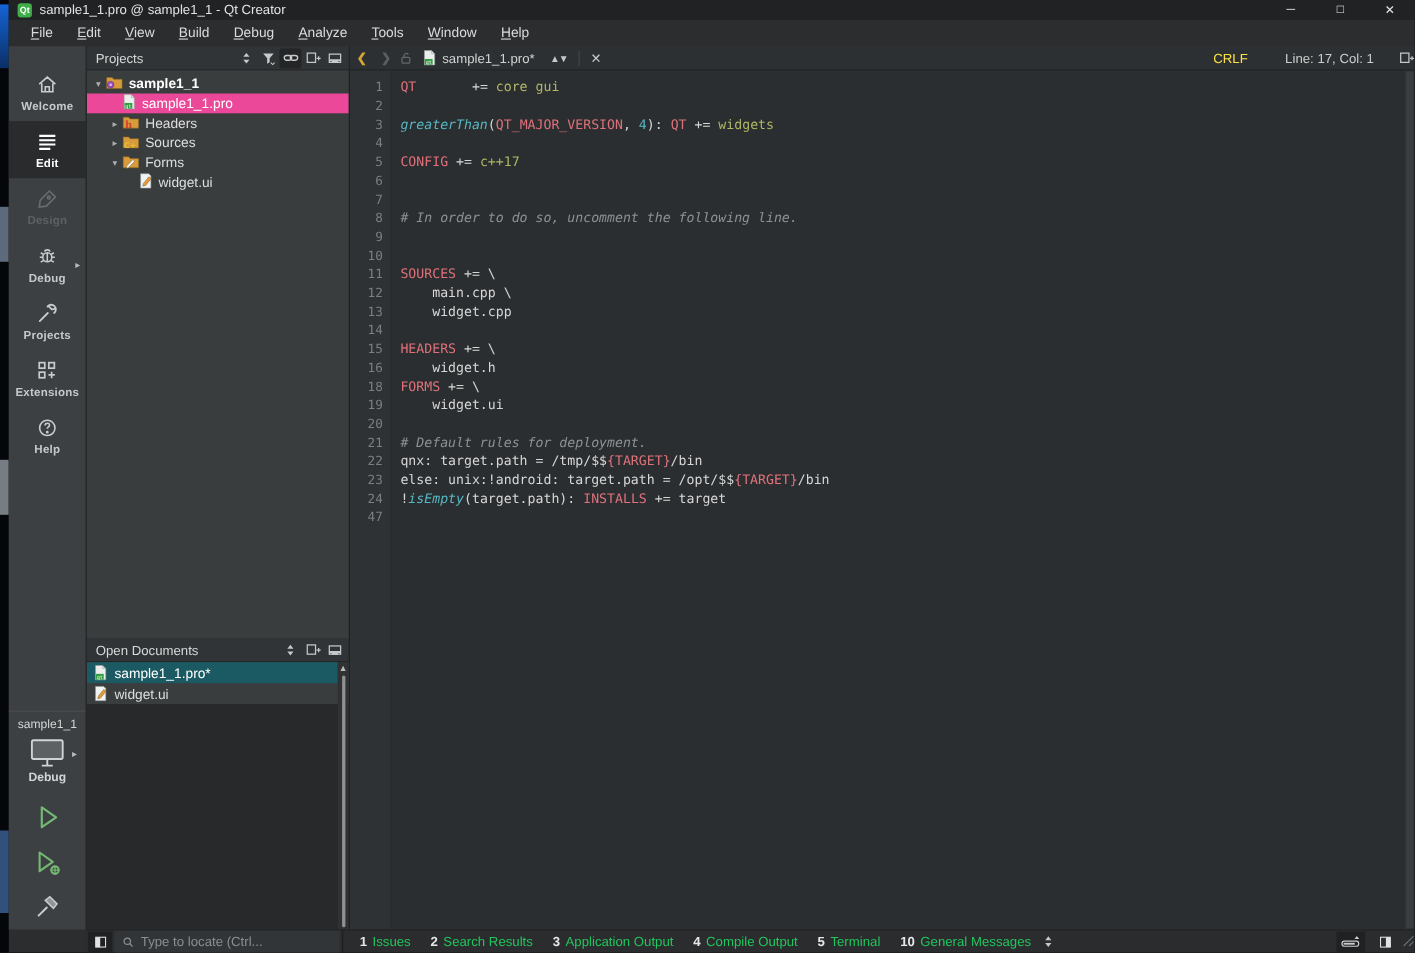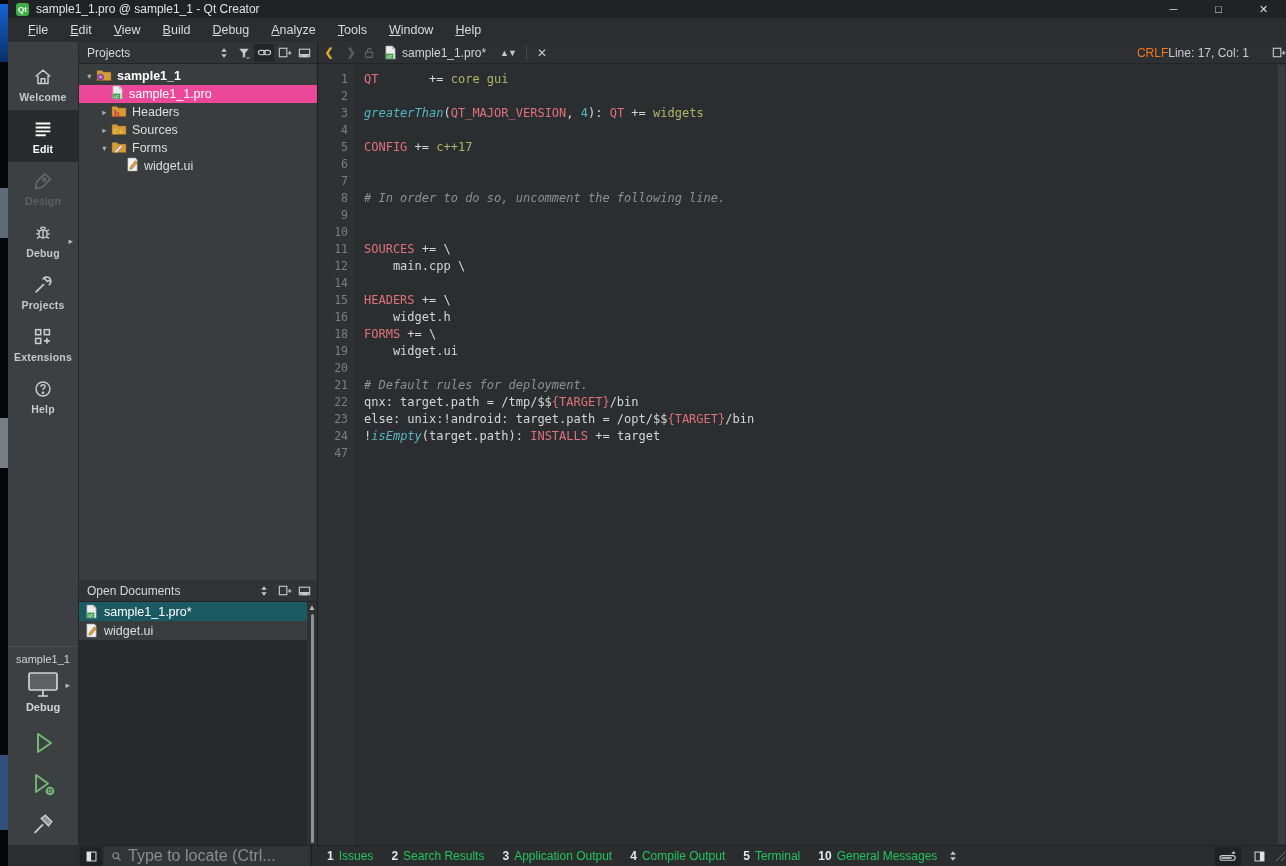--- a/index.html
+++ b/index.html
@@ -74,21 +74,21 @@
   .editor{flex:1;display:flex;flex-direction:column;min-width:0;background:#2b2e30}
   .ed-toolbar{height:22px;background:#2d3032;border-bottom:1px solid #222426;display:flex;align-items:center;flex:0 0 auto;font-size:12px;color:#d0d2d3}
   .nav{width:22px;text-align:center;font-size:11px;font-weight:bold}
   .nav.back{color:#d8a534}
   .nav.fwd{color:#5b5e60}
   .tabtitle{margin:0 8px 0 5px}
   .combo{color:#c6c9ca;font-size:9px;letter-spacing:-1px;margin:0 6px}
   .tsep{width:1px;height:14px;background:#45484a;margin:0 4px}
   .closex{color:#c6c9ca;font-size:12px;padding:0 6px}
   .ed-right{margin-left:auto;display:flex;align-items:center;gap:0}
-  .crlf{color:#f97316}
+  .crlf{margin-right:34px;color:#fde047}
   .cursorpos{margin-right:22px;color:#cbcdce}
   .code{flex:1;position:relative;font-family:"DejaVu Sans Mono",monospace;font-size:12px;overflow:hidden}
   .gutter-bg{position:absolute;left:0;top:0;bottom:0;width:38px;background:#2f3234;border-right:1px solid #26282a}
   .lines{position:relative;padding-top:6px}
   .cline{display:flex;height:17px;align-items:center;white-space:pre}
   .ln{width:30px;flex:0 0 auto;text-align:right;color:#7b7f81;font-size:11.5px}
   .ln.cur{color:var(--curline);font-weight:bold}
   .lc{padding-left:16px}
   .tk-variable{color:var(--tk-variable)}
   .tk-function{color:var(--tk-function);font-style:italic}
@@ -96,21 +96,21 @@
   .tk-number{color:var(--tk-number)}
   .tk-plain{color:var(--tk-plain)}
   .tk-comment{color:var(--tk-comment);font-style:italic}
   .ed-scroll{position:absolute;right:0;top:0;bottom:0;width:9px;background:#2e3133}
   .ed-thumb{position:absolute;left:1px;right:1px;top:1px;bottom:1px;background:#393d3f}
 
   
   .statusbar{height:21px;background:#2b2c2d;border-top:1px solid #222324;display:flex;align-items:center;flex:0 0 auto;position:relative}
   .sb-toggle{width:22px;height:19px;background:#1f2122;margin-left:2px;display:flex;align-items:center;justify-content:center}
   .locator{width:205px;height:21px;background:#323537;display:flex;align-items:center;gap:5px;padding:0 6px;margin-left:2px}
-  .locator input{flex:1;background:transparent;border:0;outline:none;color:#8a8e90;font-size:16px;font-family:"Liberation Sans",sans-serif;min-width:0}
+  .locator input{flex:1;background:transparent;border:0;outline:none;color:#8a8e90;font-size:12px;font-family:"Liberation Sans",sans-serif;min-width:0}
   .locator input::placeholder{color:#8a8e90}
   .sb-sep{width:1px;height:21px;background:#1e1f20;margin:0 6px 0 2px}
   .opane{display:flex;align-items:center;gap:5px;padding:0 9px;font-size:12px}
   .onum{color:#e6e7e8;font-weight:bold}
   .olabel{color:#22c55e}
   .sb-right{margin-left:auto;display:flex;align-items:center;gap:12px;margin-right:20px}
   .pbtn{width:26px;height:19px;background:#1f2122;display:flex;align-items:center;justify-content:center}
   .grip{position:absolute;right:0;bottom:0}
 </style>
 </head>
@@ -466,20 +466,21 @@
             <div class="cline"><span class="ln">3</span><span class="lc"><span class="tk-function">greaterThan</span><span class="tk-plain">(</span><span class="tk-variable">QT_MAJOR_VERSION</span><span class="tk-plain">, </span><span class="tk-number">4</span><span class="tk-plain">): </span><span class="tk-variable">QT</span><span class="tk-plain"> += </span><span class="tk-value">widgets</span></span></div>
             <div class="cline"><span class="ln">4</span><span class="lc"></span></div>
             <div class="cline"><span class="ln">5</span><span class="lc"><span class="tk-variable">CONFIG</span><span class="tk-plain"> += </span><span class="tk-value">c++17</span></span></div>
             <div class="cline"><span class="ln">6</span><span class="lc"></span></div>
             <div class="cline"><span class="ln">7</span></div>
             <div class="cline"><span class="ln">8</span><span class="lc"><span class="tk-comment"># In order to do so, uncomment the following line.</span></span></div>
             <div class="cline"><span class="ln">9</span></div>
             <div class="cline"><span class="ln">10</span><span class="lc"></span></div>
             <div class="cline"><span class="ln">11</span><span class="lc"><span class="tk-variable">SOURCES</span><span class="tk-plain"> += \</span></span></div>
             <div class="cline"><span class="ln">12</span><span class="lc"><span class="tk-plain">    main.cpp \</span></span></div>
+            <div class="cline"><span class="ln">13</span><span class="lc"><span class="tk-plain">    widget.cpp</span></span></div>
             <div class="cline"><span class="ln">14</span><span class="lc"></span></div>
             <div class="cline"><span class="ln">15</span><span class="lc"><span class="tk-variable">HEADERS</span><span class="tk-plain"> += \</span></span></div>
             <div class="cline"><span class="ln">16</span><span class="lc"><span class="tk-plain">    widget.h</span></span></div>
             <div class="cline"><span class="ln">18</span><span class="lc"><span class="tk-variable">FORMS</span><span class="tk-plain"> += \</span></span></div>
             <div class="cline"><span class="ln">19</span><span class="lc"><span class="tk-plain">    widget.ui</span></span></div>
             <div class="cline"><span class="ln">20</span><span class="lc"></span></div>
             <div class="cline"><span class="ln">21</span><span class="lc"><span class="tk-comment"># Default rules for deployment.</span></span></div>
             <div class="cline"><span class="ln">22</span><span class="lc"><span class="tk-plain">qnx: target.path = /tmp/$$</span><span class="tk-variable">{TARGET}</span><span class="tk-plain">/bin</span></span></div>
             <div class="cline"><span class="ln">23</span><span class="lc"><span class="tk-plain">else: unix:!android: target.path = /opt/$$</span><span class="tk-variable">{TARGET}</span><span class="tk-plain">/bin</span></span></div>
             <div class="cline"><span class="ln">24</span><span class="lc"><span class="tk-plain">!</span><span class="tk-function">isEmpty</span><span class="tk-plain">(target.path): </span><span class="tk-variable">INSTALLS</span><span class="tk-plain"> += </span><span class="tk-plain">target</span></span></div>

